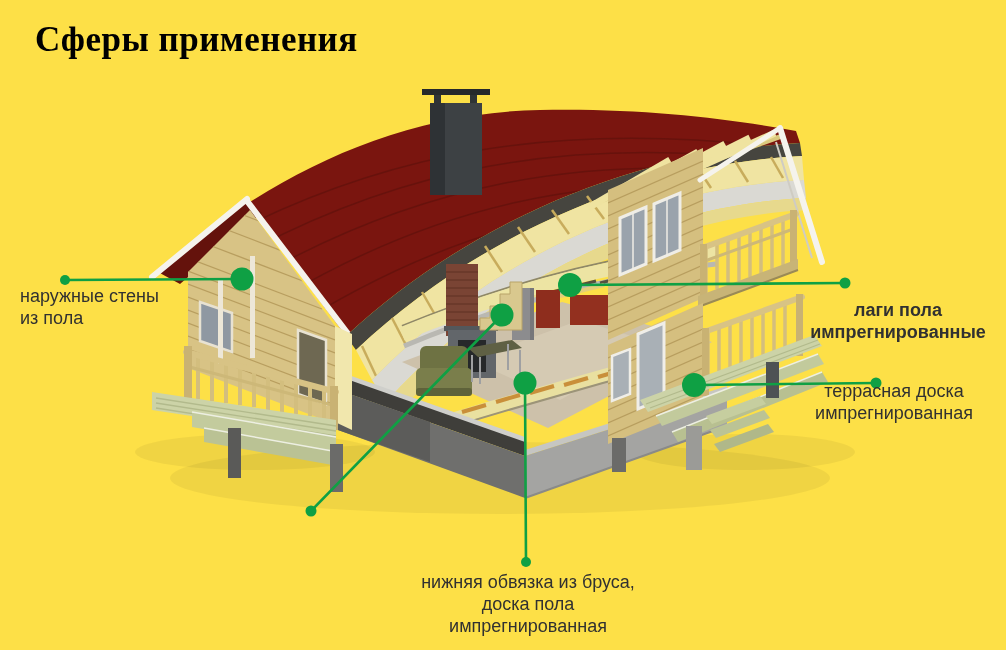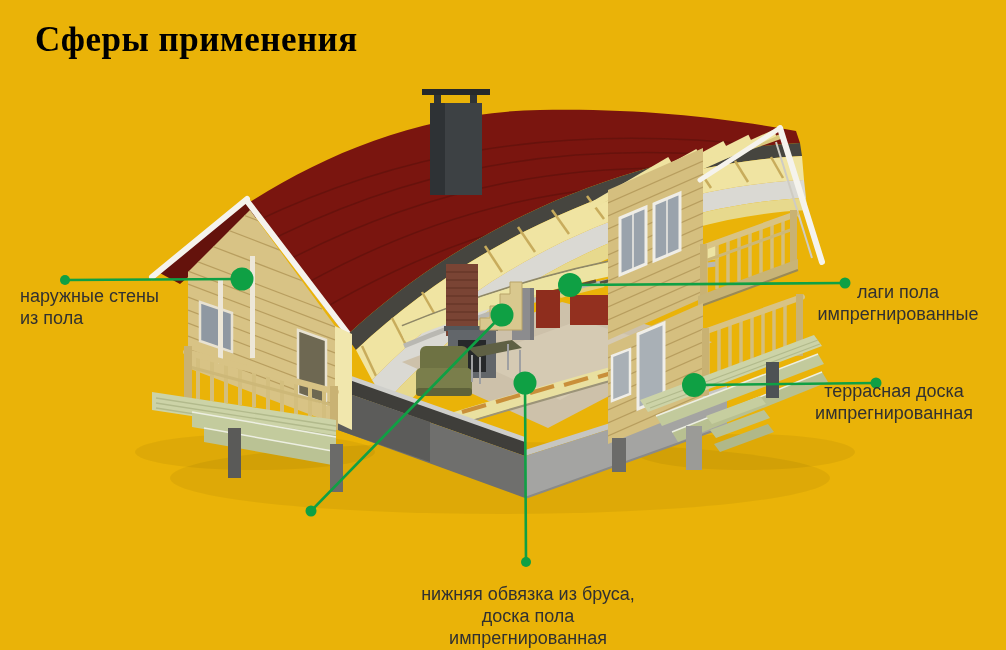--- a/index.html
+++ b/index.html
@@ -1,29 +1,29 @@
 <!DOCTYPE html>
 <html><head>
 <meta charset="utf-8">
 <style>
   html,body{margin:0;padding:0;background:#fff;}
-  .page{position:relative;width:1006px;height:650px;background:#eab308;overflow:hidden;
+  .page{position:relative;width:1006px;height:650px;background:#fde047;overflow:hidden;
         font-family:"Liberation Sans",sans-serif;}
   .page-title{position:absolute;left:35px;top:20px;margin:0;
         font-family:"Liberation Serif",serif;font-weight:bold;font-size:35px;
         color:#000;letter-spacing:.5px;}
   .scene-svg{position:absolute;left:0;top:0;}
   .label{position:absolute;white-space:pre-line;color:#313131;
         font-size:18px;line-height:22px;}
   .label.center{text-align:center;}
   #label-exterior-walls{left:20px;top:285px;width:180px;}
-  #label-floor-joists{left:792px;top:281px;width:212px;}
+  #label-floor-joists{left:792px;top:299px;width:212px;font-weight:bold;}
   #label-terrace-board{left:788px;top:380px;width:212px;}
   #label-partitions{left:112px;top:534px;width:278px;}
-  #label-bottom-frame{left:397px;top:571px;width:262px;margin-top:12px;}
+  #label-bottom-frame{left:397px;top:571px;width:262px;}
 </style>
 </head>
 <body>
 
 <div class="page">
 
   <h1 class="page-title">Сферы применения</h1>
 
   <svg class="scene-svg" width="1006" height="650" viewBox="0 0 1006 650">
 

